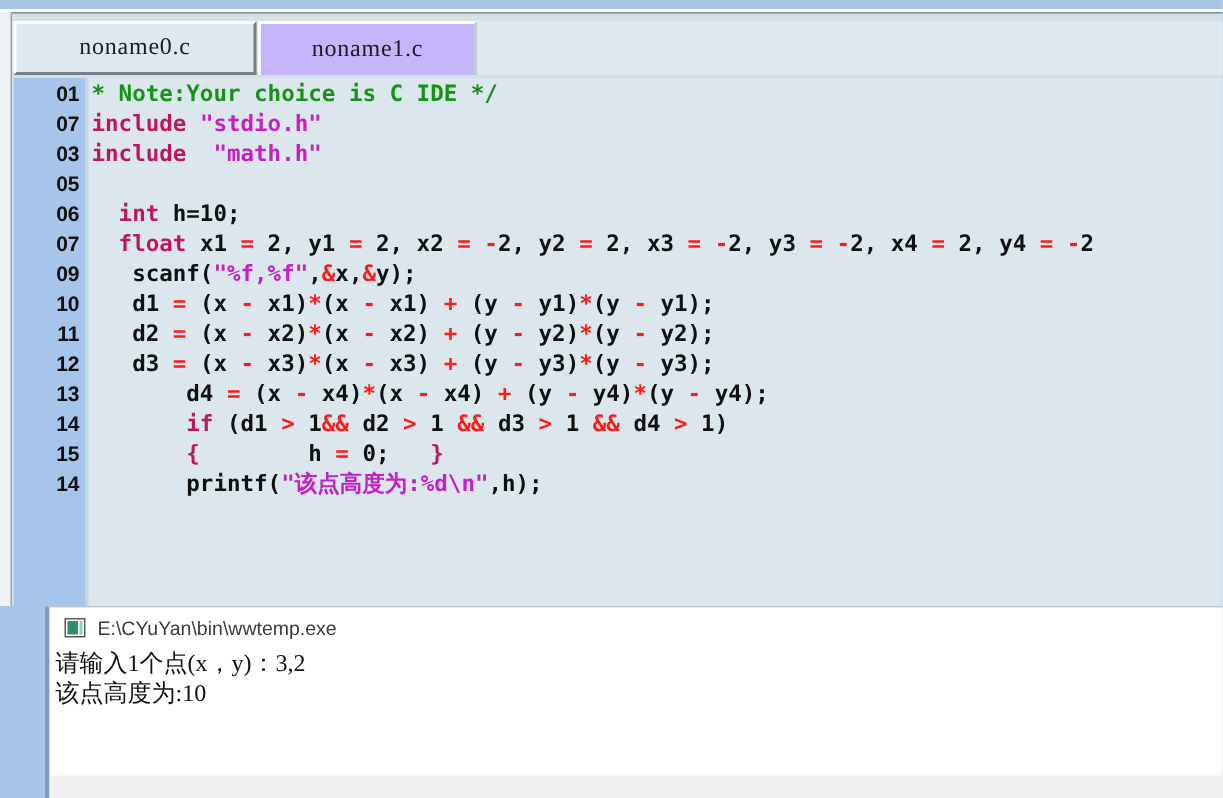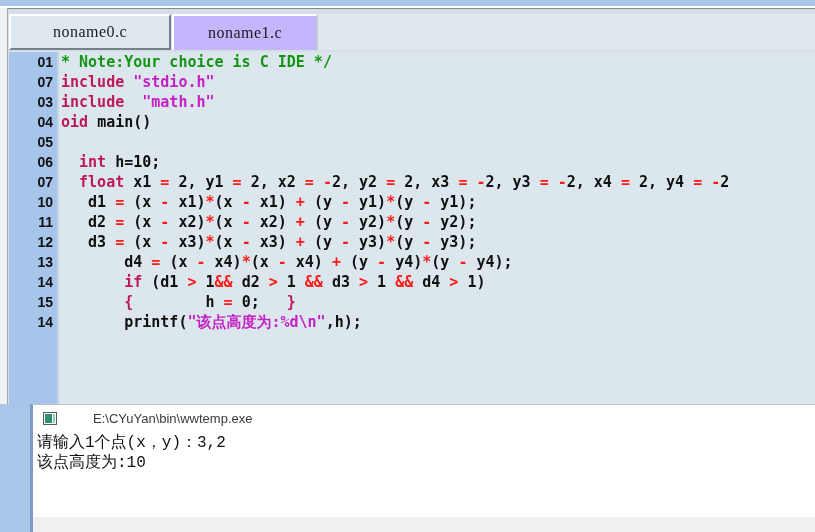--- a/index.html
+++ b/index.html
@@ -120,21 +120,20 @@
     border-top:1px solid #b9c4cd;
     box-sizing:border-box;
     overflow:hidden;
   }
   .console-titlebar{
     position:absolute;left:0;top:0;right:0;height:26px;
     background:#ffffff;
     display:flex;align-items:center;
     padding-left:10px;
     box-sizing:border-box;
-    gap:28px;
   }
   .console-icon{
     width:14px;height:13px;
     border:1px solid #5a5a5a;
     background:#ffffff;
     margin-right:8px;
     position:relative;
     flex:0 0 auto;
     box-sizing:border-box;
   }
@@ -150,21 +149,21 @@
     font-family:"Liberation Sans", sans-serif;
     font-size:13px;color:#3b3b3b;
   }
   .console-body{
     position:absolute;left:0;top:26px;right:0;bottom:0;
     background:#ffffff;
     padding:2px 0 0 2px;
     box-sizing:border-box;
   }
   .console-line{
-    font-family:Liberation Mono, monospace;
+    font-family:Liberation Serif, serif;
     font-size:16px;color:#111111;
     line-height:20px;
     white-space:pre;
     padding-left:2px;
   }
   .console-grayfill{
     position:absolute;left:0;top:86px;right:0;bottom:0;
     background:#f0f0f0;
   }
 </style>
@@ -189,24 +188,24 @@
     </div>
   </div>
 
   <div class="code-area">
     <div class="gutter"></div>
     <div class="gutter-edge"></div>
     <div class="code-lines" id="code-lines">
         <div class="cline"><span class="lnum">01</span><span class="ltext"><span class="cm">* Note:Your choice is C IDE */</span></span></div>
         <div class="cline"><span class="lnum">07</span><span class="ltext"><span class="kw">include </span><span class="str">"stdio.h"</span></span></div>
         <div class="cline"><span class="lnum">03</span><span class="ltext"><span class="kw">include  </span><span class="str">"math.h"</span></span></div>
-        <div class="cline"><span class="lnum">04</span><span class="ltext"><span class="kw">oid </span><span class="pl">main()</span></span></div>
         <div class="cline"><span class="lnum">05</span><span class="ltext"><span class="pl"></span></span></div>
         <div class="cline"><span class="lnum">06</span><span class="ltext"><span class="pl">  </span><span class="kw">int </span><span class="pl">h=10;</span></span></div>
         <div class="cline"><span class="lnum">07</span><span class="ltext"><span class="pl">  </span><span class="kw">float </span><span class="pl">x1 </span><span class="op">= </span><span class="pl">2, y1 </span><span class="op">= </span><span class="pl">2, x2 </span><span class="op">= -</span><span class="pl">2, y2 </span><span class="op">= </span><span class="pl">2, x3 </span><span class="op">= -</span><span class="pl">2, y3 </span><span class="op">= -</span><span class="pl">2, x4 </span><span class="op">= </span><span class="pl">2, y4 </span><span class="op">= -</span><span class="pl">2</span></span></div>
+        <div class="cline"><span class="lnum">09</span><span class="ltext"><span class="pl">   scanf(</span><span class="str">"%f,%f"</span><span class="pl">,</span><span class="op">&amp;</span><span class="pl">x,</span><span class="op">&amp;</span><span class="pl">y);</span></span></div>
         <div class="cline"><span class="lnum">10</span><span class="ltext"><span class="pl">   d1 </span><span class="op">= </span><span class="pl">(x </span><span class="op">- </span><span class="pl">x1)</span><span class="op">*</span><span class="pl">(x </span><span class="op">- </span><span class="pl">x1) </span><span class="op">+ </span><span class="pl">(y </span><span class="op">- </span><span class="pl">y1)</span><span class="op">*</span><span class="pl">(y </span><span class="op">- </span><span class="pl">y1);</span></span></div>
         <div class="cline"><span class="lnum">11</span><span class="ltext"><span class="pl">   d2 </span><span class="op">= </span><span class="pl">(x </span><span class="op">- </span><span class="pl">x2)</span><span class="op">*</span><span class="pl">(x </span><span class="op">- </span><span class="pl">x2) </span><span class="op">+ </span><span class="pl">(y </span><span class="op">- </span><span class="pl">y2)</span><span class="op">*</span><span class="pl">(y </span><span class="op">- </span><span class="pl">y2);</span></span></div>
         <div class="cline"><span class="lnum">12</span><span class="ltext"><span class="pl">   d3 </span><span class="op">= </span><span class="pl">(x </span><span class="op">- </span><span class="pl">x3)</span><span class="op">*</span><span class="pl">(x </span><span class="op">- </span><span class="pl">x3) </span><span class="op">+ </span><span class="pl">(y </span><span class="op">- </span><span class="pl">y3)</span><span class="op">*</span><span class="pl">(y </span><span class="op">- </span><span class="pl">y3);</span></span></div>
         <div class="cline"><span class="lnum">13</span><span class="ltext"><span class="pl">       d4 </span><span class="op">= </span><span class="pl">(x </span><span class="op">- </span><span class="pl">x4)</span><span class="op">*</span><span class="pl">(x </span><span class="op">- </span><span class="pl">x4) </span><span class="op">+ </span><span class="pl">(y </span><span class="op">- </span><span class="pl">y4)</span><span class="op">*</span><span class="pl">(y </span><span class="op">- </span><span class="pl">y4);</span></span></div>
         <div class="cline"><span class="lnum">14</span><span class="ltext"><span class="pl">       </span><span class="kw">if </span><span class="pl">(d1 </span><span class="op">&gt; </span><span class="pl">1</span><span class="op">&amp;&amp; </span><span class="pl">d2 </span><span class="op">&gt; </span><span class="pl">1 </span><span class="op">&amp;&amp; </span><span class="pl">d3 </span><span class="op">&gt; </span><span class="pl">1 </span><span class="op">&amp;&amp; </span><span class="pl">d4 </span><span class="op">&gt; </span><span class="pl">1)</span></span></div>
         <div class="cline"><span class="lnum">15</span><span class="ltext"><span class="pl">       </span><span class="kw">{</span><span class="pl">        h </span><span class="op">= </span><span class="pl">0;   </span><span class="kw">}</span></span></div>
         <div class="cline"><span class="lnum">14</span><span class="ltext"><span class="pl">       printf(</span><span class="str">"该点高度为:%d\n"</span><span class="pl">,h);</span></span></div>
       </div>
   </div>
 

